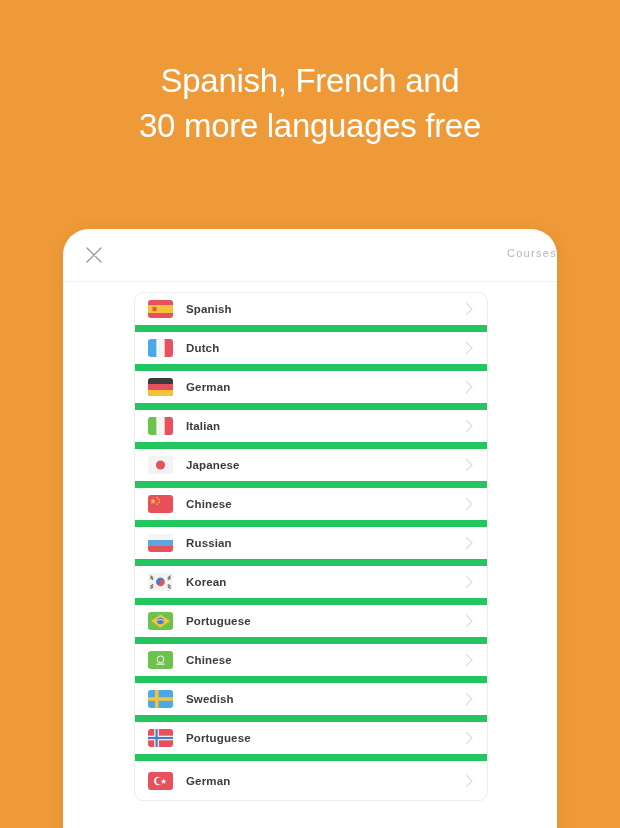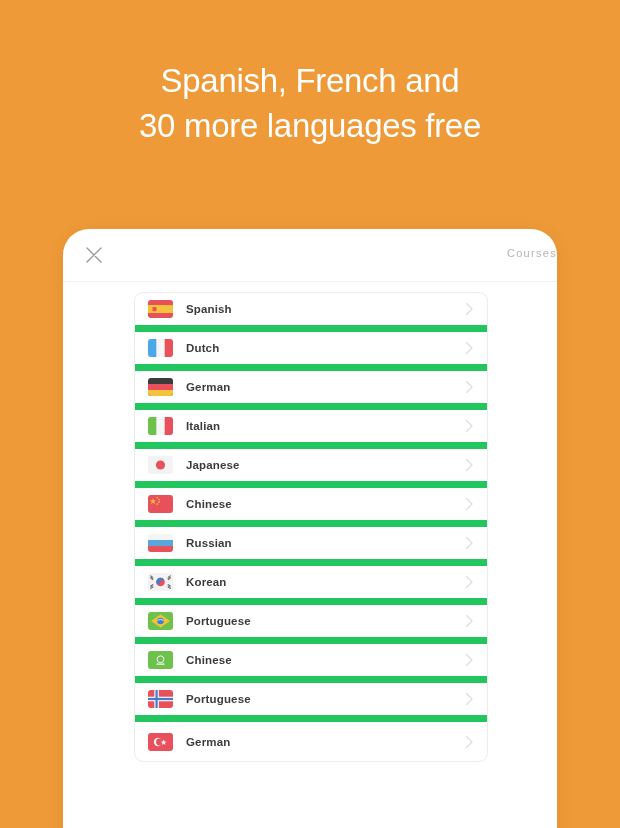--- a/index.html
+++ b/index.html
@@ -270,20 +270,33 @@
             </svg>
           </span>
         </div>
         <div class="course-row">
           <span class="flag">
             <svg viewBox="0 0 25 18">
               <use href="#g-flag-saudi-arabia"></use>
             </svg>
           </span>
           <span class="course-label">Chinese</span>
+          <span class="chevron">
+            <svg viewBox="0 0 9 14" width="9" height="14">
+              <path d="M1.5 1.5 L7 7 L1.5 12.5" stroke="#dedede" stroke-width="1.3" fill="none" stroke-linecap="round" stroke-linejoin="round"></path>
+            </svg>
+          </span>
+        </div>
+        <div class="course-row">
+          <span class="flag">
+            <svg viewBox="0 0 25 18">
+              <use href="#g-flag-sweden"></use>
+            </svg>
+          </span>
+          <span class="course-label">Swedish</span>
           <span class="chevron">
             <svg viewBox="0 0 9 14" width="9" height="14">
               <path d="M1.5 1.5 L7 7 L1.5 12.5" stroke="#dedede" stroke-width="1.3" fill="none" stroke-linecap="round" stroke-linejoin="round"></path>
             </svg>
           </span>
         </div>
         <div class="course-row">
           <span class="flag">
             <svg viewBox="0 0 25 18">
               <use href="#g-flag-norway"></use>

